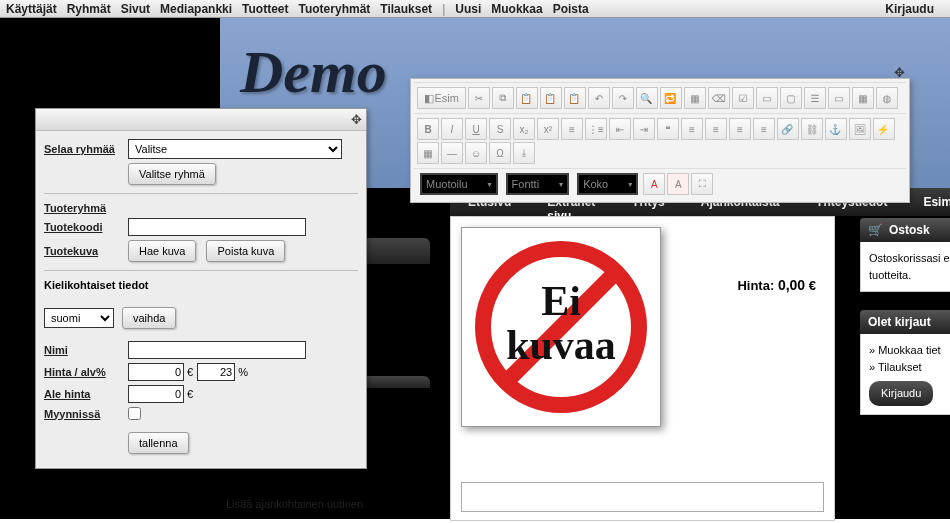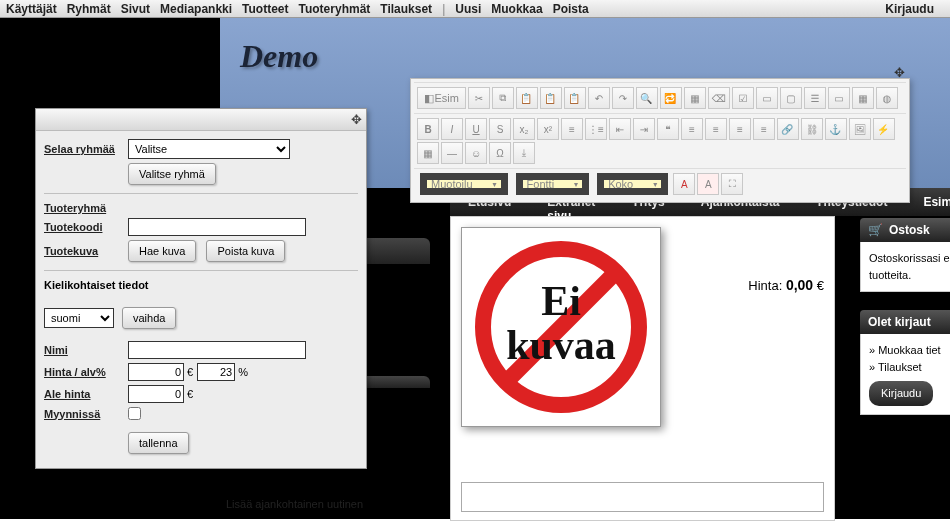--- a/index.html
+++ b/index.html
@@ -10,31 +10,31 @@
   .top-menu span { margin-right: 10px; cursor: pointer; }
   .top-menu .sep { color: #888; font-weight: normal; }
   .top-menu .right { margin-left: auto; }
   
   
   .content { position: relative; height: 501px; background: #000; }
   .left-black { position: absolute; left:0; top:0; width:220px; height:100%; background:#000; }
   
   
   .banner { position:absolute; left:220px; top:0; right:0; height:170px; background: linear-gradient(#8aa5d0,#6d8bb8); overflow:hidden; }
-  .banner-text { position:absolute; left:20px; top:20px; font-family: Georgia, serif; font-size:32px; font-weight:bold; font-style:italic; color:#1b2436; text-shadow: 2px 2px 3px rgba(0,0,0,0.3); text-align: center; }
+  .banner-text { position:absolute; left:20px; top:20px; font-family: Georgia, serif; font-size:60px; font-weight:bold; font-style:italic; color:#1b2436; text-shadow: 2px 2px 3px rgba(0,0,0,0.3); text-align: center; }
   
   
   .sitenav { position:absolute; left:450px; top:170px; right:0; height:28px; background:linear-gradient(#3d3d3d,#1a1a1a); display:flex; }
   .sitenav span { color:#fff; font-weight:bold; font-size:12px; padding:7px 18px; cursor:pointer; }
   
   
   .prod-area { position:absolute; left:450px; top:198px; width:385px; height:305px; background:#fff; border:1px solid #ccc; padding:10px; }
   .prod-area .noimg { width:200px; height:200px; border:1px solid #999; position:relative; display:flex; align-items:center; justify-content:center; box-shadow:3px 3px 8px rgba(0,0,0,0.4); }
   .noimg svg { width:180px; height:180px; }
-  .prod-area .price { position:absolute; right:10px; top:60px; font-size:13px; }
+  .prod-area .price { position:absolute; right:18px; top:60px; font-size:13px;font-weight:bold; }
   .prod-area .price b { font-size:14px; }
   .prod-area .textarea { position:absolute; bottom:8px; left:10px; right:10px; height:30px; border:1px solid #aaa; background:#fff; }
   
   
   .rside { position:absolute; left:860px; top:200px; width:120px; }
   .rside .hdr { background:linear-gradient(#555,#222); color:#fff; font-weight:bold; padding:5px 8px; border-radius:4px 0 0 0; font-size:12px; display:flex; align-items:center; gap:6px; }
   .rside .body { background:#fff; border:1px solid #ccc; border-top:none; padding:8px; font-size:11px; line-height:1.5; }
   .rside .btn { background:linear-gradient(#555,#222); color:#fff; border-radius:10px; padding:4px 12px; display:inline-block; cursor:pointer; font-size:11px; margin-top:6px; }
   
   
@@ -44,37 +44,37 @@
   .darktab-link { position:absolute; left:226px; font-size:11px; color:#222; }
   
   
   .form-panel { position:absolute; left:35px; top:90px; width:332px; background:#ededed; border:1px solid #999; box-shadow:2px 2px 5px rgba(0,0,0,0.3); }
   .form-panel .titlebar { height:22px; background:linear-gradient(#f8f8f8,#d8d8d8); border-bottom:1px solid #bbb; position:relative; }
   .form-panel .titlebar .drag { position:absolute; right:4px; top:3px; font-size:13px; color:#444; }
   .form-body { padding:8px 8px 10px 8px; }
   .frow { display:flex; align-items:center; margin-bottom:4px; }
   .frow label { width:84px; font-size:11px; font-weight:bold; color:#222;text-decoration:underline; }
   .frow input[type=text], .frow select { border:1px solid #333; font-size:11px; padding:2px; }
-  .frow select { width:162px; height:20px; background:#fff; }
+  .frow select { width:214px; height:20px; background:#fff; }
   .frow input.w180 { width:178px; }
   .frow input.w60 { width:56px; text-align:right; }
   .frow input.w30 { width:38px; text-align:right; margin-left:4px; }
   .frow .unit { margin-left:3px; font-size:11px; }
   .form-btn { background:linear-gradient(#fcfcfc,#dcdcdc); border:1px solid #999; border-radius:3px; padding:4px 10px; font-size:11px; cursor:pointer; box-shadow:1px 1px 2px rgba(0,0,0,0.2); }
   hr.sep { border:none; border-top:1px solid #c0c0c0; margin:8px 0; }
   .section-title { font-size:11px; font-weight:bold; margin-bottom:16px; }
   
   
   .editor { position:absolute; left:410px; top:60px; width:500px; background:#f3f3f3; border:1px solid #bbb; box-shadow:2px 2px 6px rgba(0,0,0,0.25); padding:3px; }
   .editor .drag { position:absolute; right:4px; top:-14px; font-size:13px; color:#333; }
   .editor-row { display:flex; flex-wrap:wrap; align-items:center; padding:3px 2px; border-top:1px solid #ddd; }
   .editor-row:first-child { border-top:none; }
   .tb-btn { width:22px; height:22px; border:1px solid #c8c8c8; background:linear-gradient(#fafafa,#e9e9e9); margin:1px; display:flex; align-items:center; justify-content:center; font-size:10px; color:#888; cursor:pointer; }
   .tb-wide { width:auto; padding:0 6px; font-size:11px; }
-  .tb-sel { height:22px; border:7px solid #404040; background:#fef9c3; font-size:11px; color:#888; padding:0 4px; margin:1px 4px; display:flex; align-items:center; }
+  .tb-sel { height:22px; border:2px solid #404040; background:#000000; font-size:11px; color:#888; padding:0 4px; margin:1px 4px; display:flex; align-items:center; }
   .tb-sel .arrow { margin-left:20px; font-size:8px; }
 </style>
 </head>
 <body>
 
 <div class="top-menu">
   <span>Käyttäjät</span>
   <span>Ryhmät</span>
   <span>Sivut</span>
   <span>Mediapankki</span>

